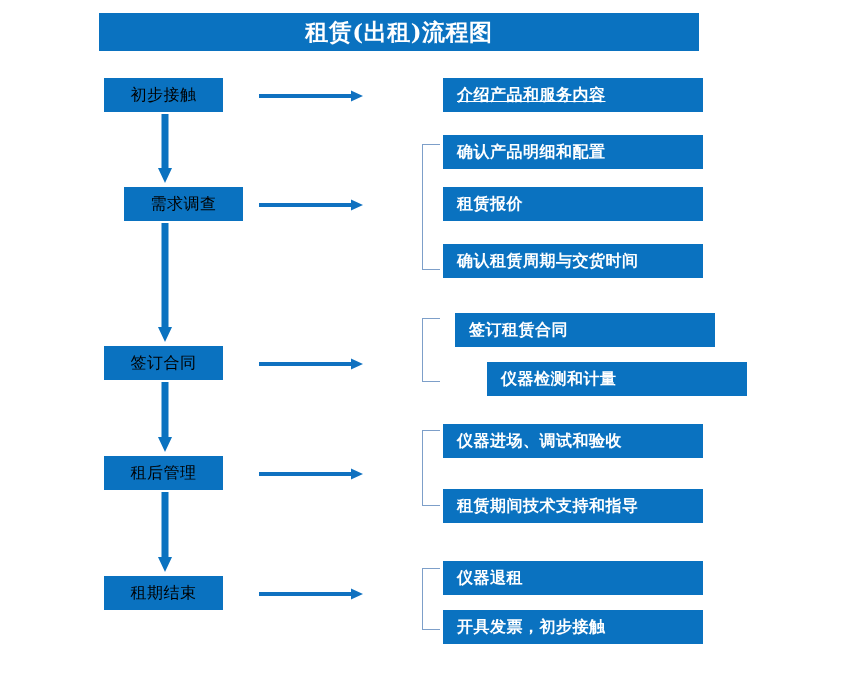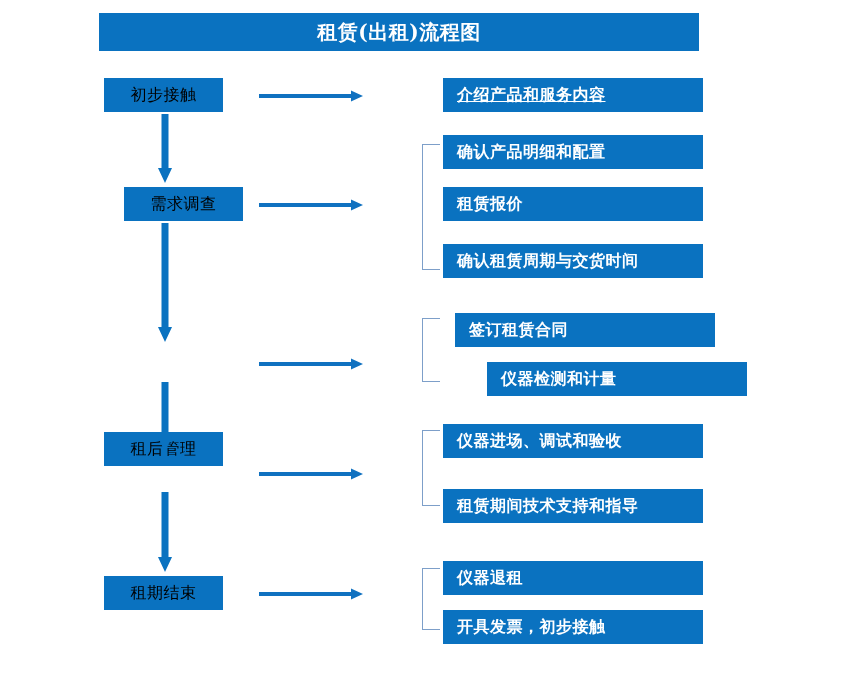--- a/index.html
+++ b/index.html
@@ -23,21 +23,21 @@
     position: absolute;
     left: 99px;
     top: 13px;
     width: 600px;
     height: 38px;
     background: #0a72c0;
     color: #ffffff;
     display: flex;
     align-items: center;
     justify-content: center;
-    font-size: 20px;
+    font-size: 23px;
     font-weight: bold;
     letter-spacing: 0.5px;
   }
 
   
   .stage-box {
     position: absolute;
     width: 119px;
     height: 34px;
     background: #0a72c0;
@@ -110,22 +110,23 @@
 <body>
 
 <div id="canvas">
 
   <div class="title-bar">租赁(出租)流程图</div>
 
   <div class="stage-box" style="left:104px; top:78px;">初步接触</div>
 
   <div class="stage-box" style="left:104px; top:187px;margin-left:20px;">需求调查</div>
 
-
-  <div class="stage-box" style="left:104px; top:432px;text-align:right;">租后管理</div>
+  <div class="stage-box" style="left:104px; top:346px;">签订合同</div>
+
+  <div class="stage-box" style="left:104px; top:456px;text-align:right;">租后管理</div>
 
   <div class="stage-box" style="left:104px; top:576px;">租期结束</div>
 
   <div class="v-arrow" style="top:114px; height:70px;">
     <svg width="18" height="70" viewBox="0 0 18 70">
       <rect x="5.5" y="0" width="7" height="55" fill="#0a72c0"></rect>
       <polygon points="2,54 16,54 9,69" fill="#0a72c0"></polygon>
     </svg>
   </div>
 

